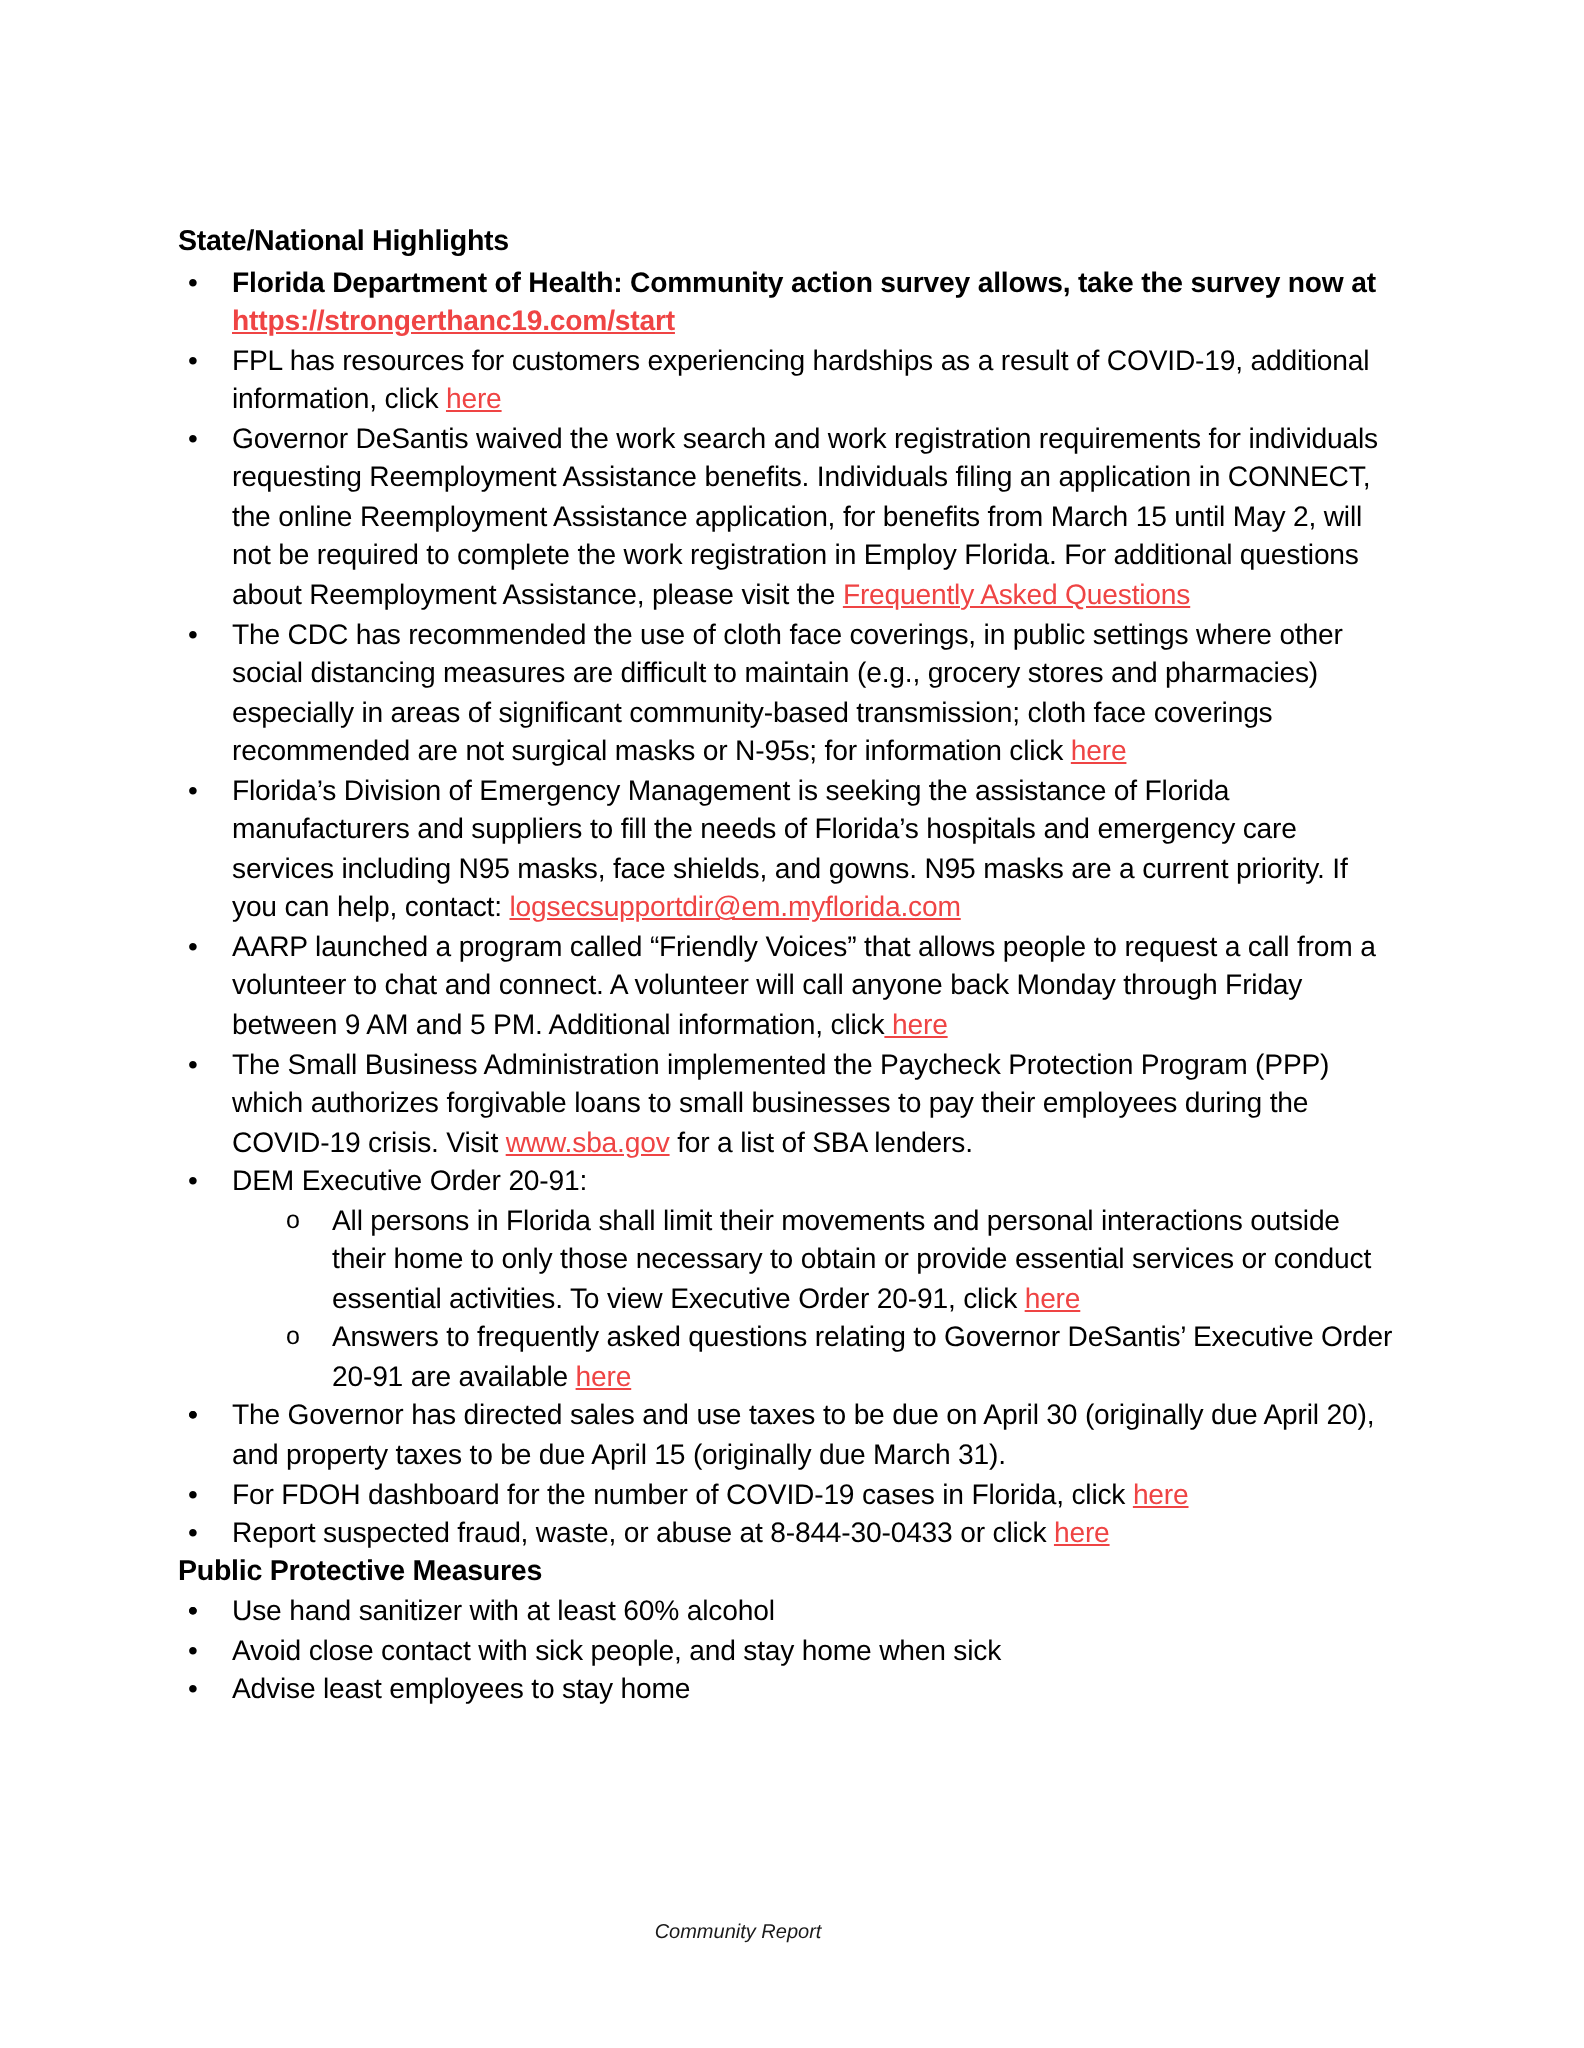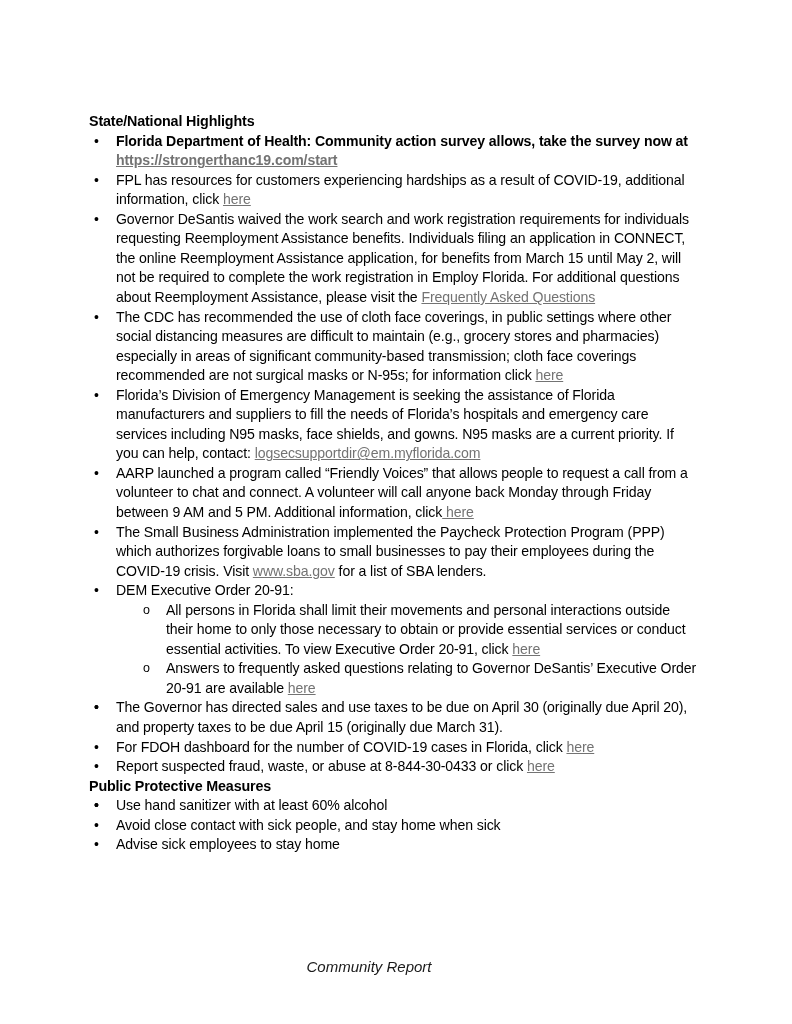--- a/index.html
+++ b/index.html
@@ -79,32 +79,32 @@
   }
   ul.subbullets > li.subbullet > .marker {
     position: absolute;
     left: 5px;
     top: 0;
     width: 14px;
     font-size: 12.5px;
     line-height: 19.55px;
   }
   .lnk {
-    color: #737373;
+    color: #ef4444;
     text-decoration: underline;
     text-underline-offset: 1px;
   }
   .footer {
     position: absolute;
     left: 0;
     top: 957px;
     width: 738px;
     text-align: center;
     font-style: italic;
-    font-size: 15px;
+    font-size: 10px;
     line-height: 20px;
     color: #1a1a1a;
     font-family: "Liberation Sans", "DejaVu Sans", sans-serif;
   }
 </style>
 </head>
 <body>
 
 <div class="page">
   <div class="content" id="doc-body">
@@ -124,17 +124,17 @@
         <li class="bullet"><span class="marker">•</span></li>
         <li class="bullet"><span class="marker">•</span><span class="item-text"><span>The Governor has directed sales and use taxes to be due on April 30 (originally due April 20), and property taxes to be due April 15 (originally due March 31).</span></span></li>
         <li class="bullet"><span class="marker">•</span><span class="item-text"><span>For FDOH dashboard for the number of COVID-19 cases in Florida, click </span><span class="lnk">here</span></span></li>
         <li class="bullet"><span class="marker">•</span><span class="item-text"><span>Report suspected fraud, waste, or abuse at 8-844-30-0433 or click </span><span class="lnk">here</span></span></li>
       </ul>
       <h2 class="section-heading">Public Protective Measures</h2>
       <ul class="bullets">
         <li class="bullet"><span class="marker">•</span></li>
         <li class="bullet"><span class="marker">•</span><span class="item-text"><span>Use hand sanitizer with at least 60% alcohol</span></span></li>
         <li class="bullet"><span class="marker">•</span><span class="item-text"><span>Avoid close contact with sick people, and stay home when sick</span></span></li>
-        <li class="bullet"><span class="marker">•</span><span class="item-text"><span>Advise sick employees to stay home</span></span></li>
+        <li class="bullet"><span class="marker">•</span><span class="item-text"><span>Advise least employees to stay home</span></span></li>
       </ul>
     </div>
   <div class="footer">Community Report</div>
 </div>
 
 </body></html>

